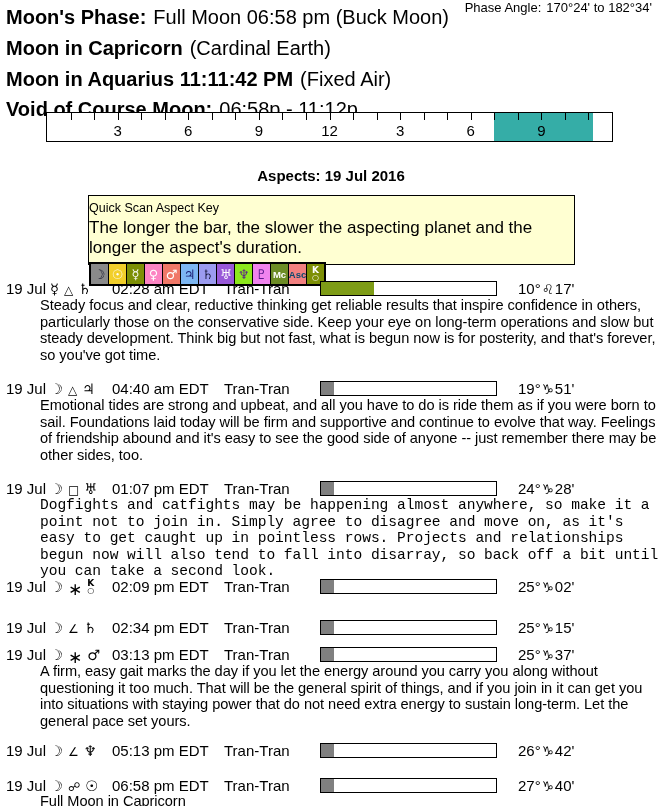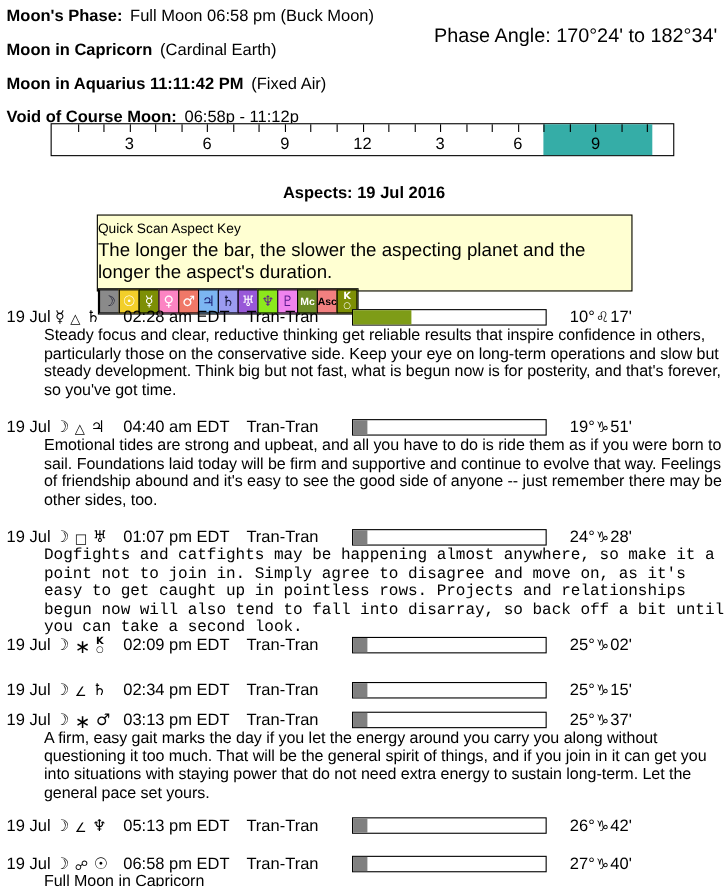--- a/index.html
+++ b/index.html
@@ -1,20 +1,20 @@
 <!DOCTYPE html>
 <html><head>
 <meta charset="utf-8">
 <style>
   html,body{margin:0;padding:0;background:#fff;}
   body{font-family:"Liberation Sans","DejaVu Sans",sans-serif;color:#000;font-size:15px;}
   #page{position:relative;width:662px;height:806px;background:#fff;overflow:hidden;}
-  .hline{position:absolute;left:6px;white-space:nowrap;font-size:15px;}
+  .hline{position:absolute;left:6px;white-space:nowrap;font-size:20px;}
   .hline b{font-weight:bold;margin-right:7px;}
-  .phase-angle{position:absolute;top:22px;right:10px;font-size:18px;white-space:nowrap;}
+  .phase-angle{position:absolute;top:0;right:10px;font-size:13px;white-space:nowrap;}
   .phase-angle .pa-label{margin-right:5px;}
 
   
   .ruler{position:absolute;top:112px;left:46px;width:567px;height:30px;border:1px solid #000;box-sizing:border-box;background:#fff;}
   .voidband{position:absolute;top:0;height:100%;}
   .tick{position:absolute;top:0;width:1px;height:7px;background:#000;}
   .rlabel{position:absolute;top:9px;transform:translateX(-50%);font-size:15px;}
 
   .aspects-heading{position:absolute;top:167px;left:0;width:662px;text-align:center;font-weight:bold;font-size:15px;}
 
@@ -137,21 +137,21 @@
         </div>
         <div class="kcell" style="background: rgb(140, 232, 28); color: rgb(90, 26, 142);">
           <span class="kglyph">♆</span>
         </div>
         <div class="kcell" style="background: rgb(240, 131, 238); color: rgb(90, 26, 142);">
           <span class="kglyph">♇</span>
         </div>
         <div class="kcell" style="background: rgb(108, 140, 37); color: rgb(255, 255, 255);">
           <span class="ktxt">Mc</span>
         </div>
-        <div class="kcell" style="background: rgb(242, 128, 128); color: #000000;">
+        <div class="kcell" style="background: rgb(242, 128, 128); color: #0c4a6e;">
           <span class="ktxt">Asc</span>
         </div>
         <div class="kcell" style="background: rgb(125, 143, 5); color: rgb(255, 255, 255);">
           <span class="chiron">
             <span class="ctop">K</span>
             <span class="cbot">○</span>
           </span>
         </div>
       </div>
   </div>

